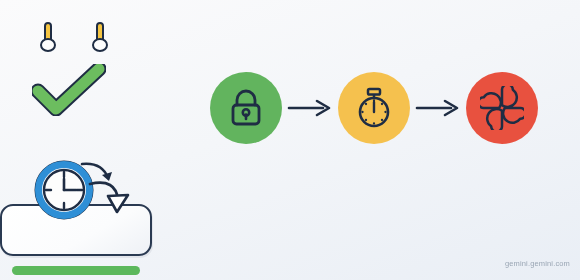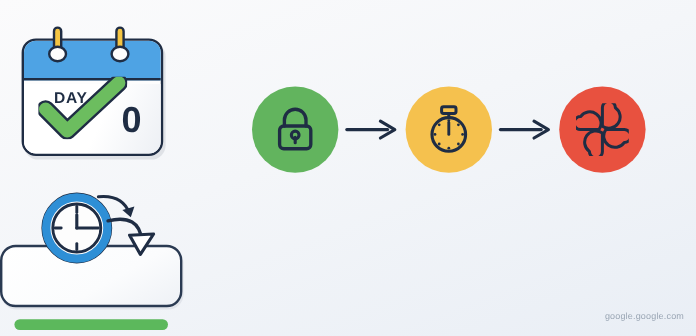--- a/index.html
+++ b/index.html
@@ -179,26 +179,20 @@
     color: #9aa6b4;
     letter-spacing: 0.15px;
   }
 </style>
 </head>
 <body>
 
 <div class="canvas">
 
   <div class="calendar">
-    <div class="cal-body">
-      <div class="cal-header"></div>
-      <div class="cal-sheen"></div>
-      <div class="cal-day-label">DAY</div>
-      <div class="cal-zero">0</div>
-    </div>
 
     <div class="ring r1">
       <div class="ring-post"></div>
       <div class="ring-loop"></div>
     </div>
     <div class="ring r2">
       <div class="ring-post"></div>
       <div class="ring-loop"></div>
     </div>
 
@@ -296,15 +290,15 @@
           </g>
           <g transform="translate(22,22) rotate(135)">
             <path d="M2 2 L13 13 A5.2 5.2 0 0 1 5.2 20.5 A5.2 5.2 0 0 1 2 2 Z"></path>
           </g>
         </g>
       </svg>
     </div>
 
   </div>
 
-  <div class="watermark">google.google.com</div>
+  <div class="watermark">gemini.gemini.com</div>
 
 </div>
 
 </body></html>

